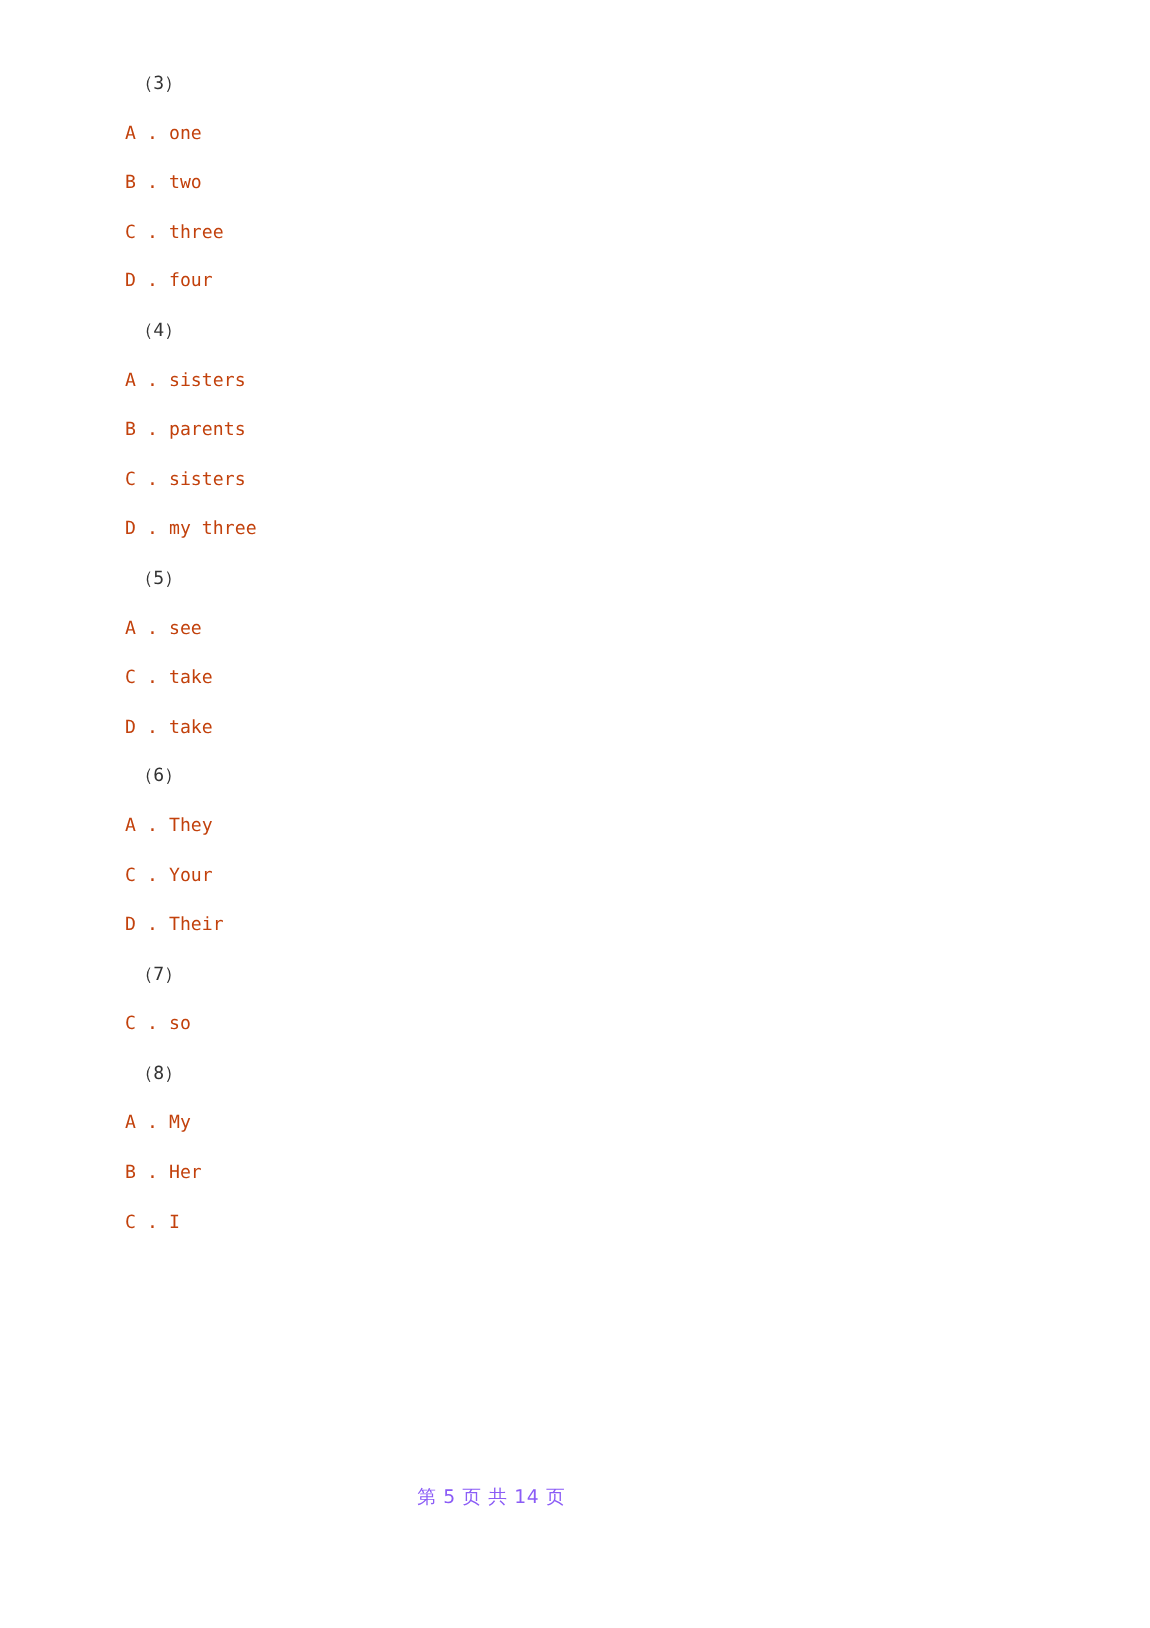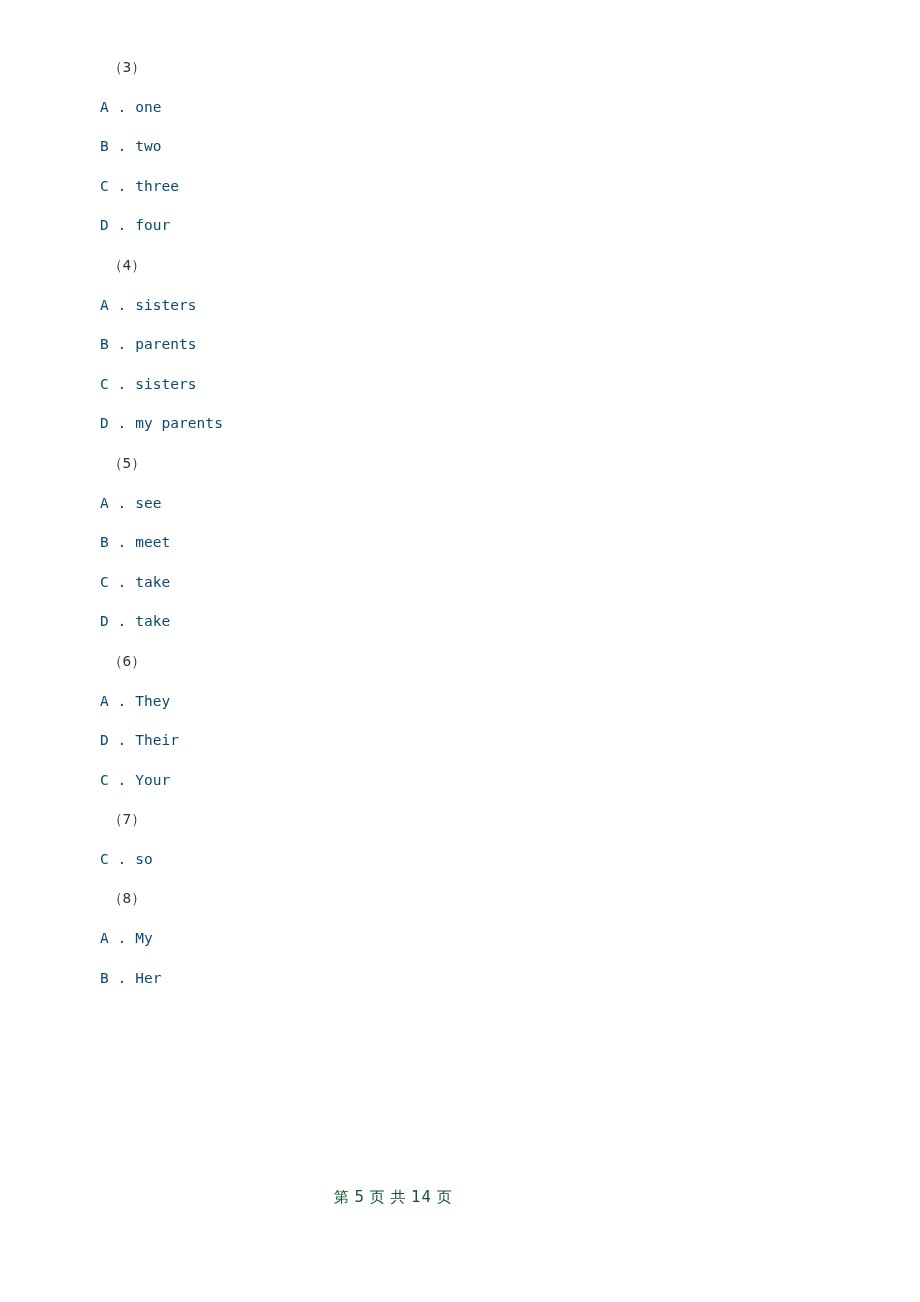--- a/index.html
+++ b/index.html
@@ -44,39 +44,39 @@
   .q-line {
     padding-left: 108px;
     font-size: 14.5px;
     color: #333333;
     font-family: "DejaVu Sans Mono", monospace;
   }
 
   .opt-line {
     padding-left: 100px;
     font-size: 14.5px;
-    color: #0c4a6e;
+    color: #c2410c;
   }
 
   .opt-letter {
     display: inline;
   }
   .opt-text {
     display: inline;
   }
 
   #footer {
     position: absolute;
     left: 0;
     top: 1188px;
     width: 786px;
     text-align: center;
     font-family: "DejaVu Sans", sans-serif;
     font-size: 15px;
-    color: #14532d;
+    color: #8b5cf6;
     white-space: pre;
     letter-spacing: 0.5px;
   }
 </style>
 </head>
 <body>
 
 <div id="page">
   <div id="content">
       <div style="height: 48px;"></div>
@@ -85,40 +85,40 @@
         <div class="line opt-line"><span class="opt-letter">A</span><span class="opt-sep"> . </span><span class="opt-text">one</span></div>
         <div class="line opt-line"><span class="opt-letter">B</span><span class="opt-sep"> . </span><span class="opt-text">two</span></div>
         <div class="line opt-line"><span class="opt-letter">C</span><span class="opt-sep"> . </span><span class="opt-text">three</span></div>
         <div class="line opt-line"><span class="opt-letter">D</span><span class="opt-sep"> . </span><span class="opt-text">four</span></div>
       </div>
       <div class="question-group">
         <div class="line q-line">（4）</div>
         <div class="line opt-line"><span class="opt-letter">A</span><span class="opt-sep"> . </span><span class="opt-text">sisters</span></div>
         <div class="line opt-line"><span class="opt-letter">B</span><span class="opt-sep"> . </span><span class="opt-text">parents</span></div>
         <div class="line opt-line"><span class="opt-letter">C</span><span class="opt-sep"> . </span><span class="opt-text">sisters</span></div>
-        <div class="line opt-line"><span class="opt-letter">D</span><span class="opt-sep"> . </span><span class="opt-text">my parents</span></div>
+        <div class="line opt-line"><span class="opt-letter">D</span><span class="opt-sep"> . </span><span class="opt-text">my three</span></div>
       </div>
       <div class="question-group">
         <div class="line q-line">（5）</div>
         <div class="line opt-line"><span class="opt-letter">A</span><span class="opt-sep"> . </span><span class="opt-text">see</span></div>
-        <div class="line opt-line"><span class="opt-letter">B</span><span class="opt-sep"> . </span><span class="opt-text">meet</span></div>
         <div class="line opt-line"><span class="opt-letter">C</span><span class="opt-sep"> . </span><span class="opt-text">take</span></div>
         <div class="line opt-line"><span class="opt-letter">D</span><span class="opt-sep"> . </span><span class="opt-text">take</span></div>
       </div>
       <div class="question-group">
         <div class="line q-line">（6）</div>
         <div class="line opt-line"><span class="opt-letter">A</span><span class="opt-sep"> . </span><span class="opt-text">They</span></div>
+        <div class="line opt-line"><span class="opt-letter">C</span><span class="opt-sep"> . </span><span class="opt-text">Your</span></div>
         <div class="line opt-line"><span class="opt-letter">D</span><span class="opt-sep"> . </span><span class="opt-text">Their</span></div>
-        <div class="line opt-line"><span class="opt-letter">C</span><span class="opt-sep"> . </span><span class="opt-text">Your</span></div>
       </div>
       <div class="question-group">
         <div class="line q-line">（7）</div>
         <div class="line opt-line"><span class="opt-letter">C</span><span class="opt-sep"> . </span><span class="opt-text">so</span></div>
       </div>
       <div class="question-group">
         <div class="line q-line">（8）</div>
         <div class="line opt-line"><span class="opt-letter">A</span><span class="opt-sep"> . </span><span class="opt-text">My</span></div>
         <div class="line opt-line"><span class="opt-letter">B</span><span class="opt-sep"> . </span><span class="opt-text">Her</span></div>
+        <div class="line opt-line"><span class="opt-letter">C</span><span class="opt-sep"> . </span><span class="opt-text">I</span></div>
       </div>
     </div>
 
   <div id="footer">第 5 页 共 14 页</div>
 </div>
 
 </body></html>

